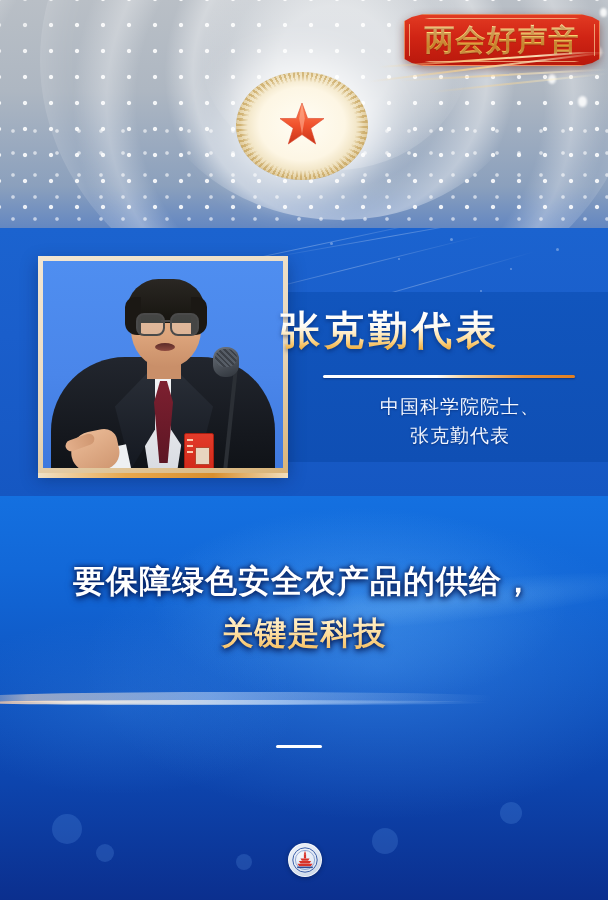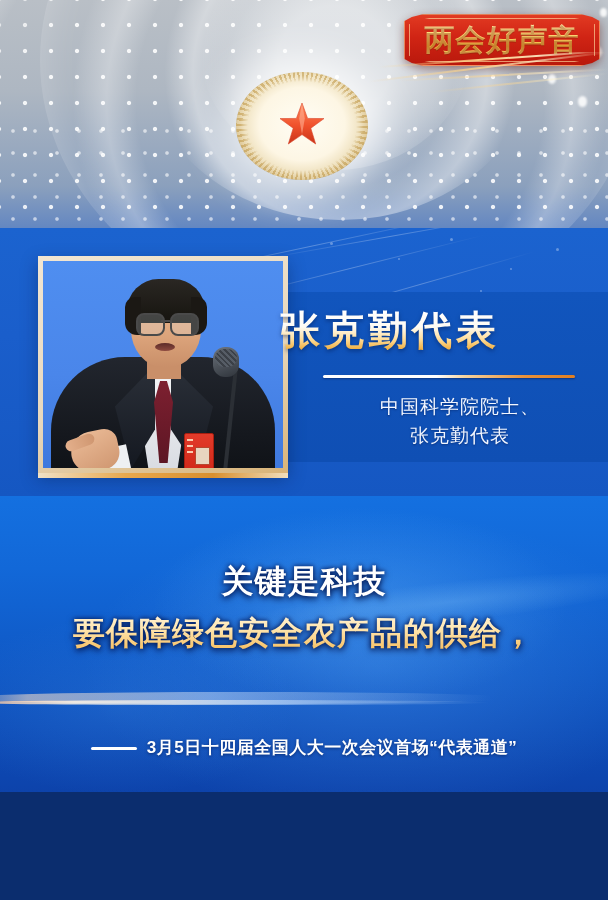--- a/index.html
+++ b/index.html
@@ -1,19 +1,19 @@
 <!DOCTYPE html>
 <html><head>
 <meta charset="utf-8">
 <style>
   html,body{margin:0;padding:0;background:#0b2d6e;}
   body{font-family:"Liberation Sans","DejaVu Sans",sans-serif;}
 
   #poster{
-    position:relative;width:608px;height:792px;overflow:hidden;
+    position:relative;width:608px;height:900px;overflow:hidden;
     background:#0d58c4;
   }
 
   
   #ceiling{
     position:absolute;left:0;top:0;width:608px;height:300px;overflow:hidden;
     background:
       linear-gradient(180deg,#b9bfc6 0%,#aeb7c2 30%,#8ba0bd 62%,#4a77c4 85%,#1f63cf 100%);
   }
   
@@ -319,26 +319,26 @@
     <div class="streak" style="left:-40px;top:196px;width:560px;height:12px;background:linear-gradient(90deg,rgba(255,215,175,0) 0%,rgba(255,226,200,.55) 12%,rgba(220,235,255,.45) 45%,rgba(180,215,255,0) 95%);"></div>
     <div class="streak" style="left:-30px;top:204px;width:520px;height:5px;background:linear-gradient(90deg,rgba(255,190,140,.75) 0%,rgba(255,245,230,.85) 20%,rgba(210,232,255,.5) 60%,rgba(180,215,255,0) 100%);"></div>
     <div class="bokeh" style="left:52px;top:318px;width:30px;height:30px;"></div>
     <div class="bokeh" style="left:96px;top:348px;width:18px;height:18px;"></div>
     <div class="bokeh" style="left:372px;top:332px;width:26px;height:26px;"></div>
     <div class="bokeh" style="left:236px;top:358px;width:16px;height:16px;"></div>
     <div class="bokeh" style="left:500px;top:306px;width:22px;height:22px;"></div>
   </div>
 
   <div id="quote">
+    <div>要保障绿色安全农产品的供给，</div>
     <div>关键是科技</div>
-    <div>要保障绿色安全农产品的供给，</div>
   </div>
 
   <div id="caption">
-    <span id="cap-dash"></span><span>3月5日十四届全国人大一次会议首场“代表通道”</span>
+    <span id="cap-dash"></span>
   </div>
 
   <div id="emblem">
     <svg width="26" height="26" viewBox="0 0 26 26" aria-hidden="true">
       <circle cx="13" cy="13" r="12.2" fill="none" stroke="#3b5fa8" stroke-width="1"></circle>
       <circle cx="13" cy="13" r="9.6" fill="none" stroke="#6d8dc9" stroke-width=".7"></circle>
       <path d="M13 3.4 L14.1 7.2 L11.9 7.2 Z" fill="#d8332a"></path>
       <rect x="11.9" y="7.2" width="2.2" height="4.2" fill="#d8332a"></rect>
       <path d="M8.4 11.6 h9.2 l-1.5 2.1 h-6.2 Z" fill="#d8332a"></path>
       <path d="M6.8 14.1 h12.4 l-1.7 2.3 h-9 Z" fill="#d8332a"></path>

